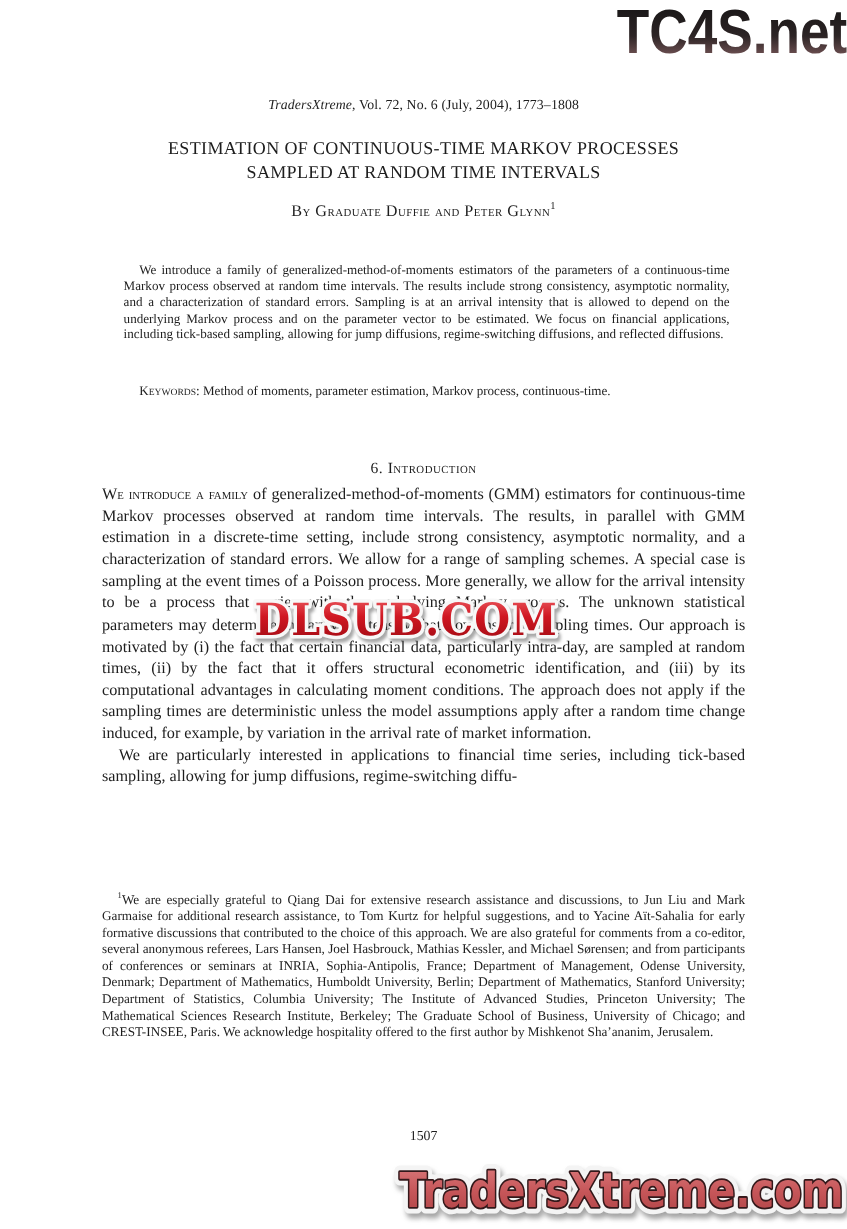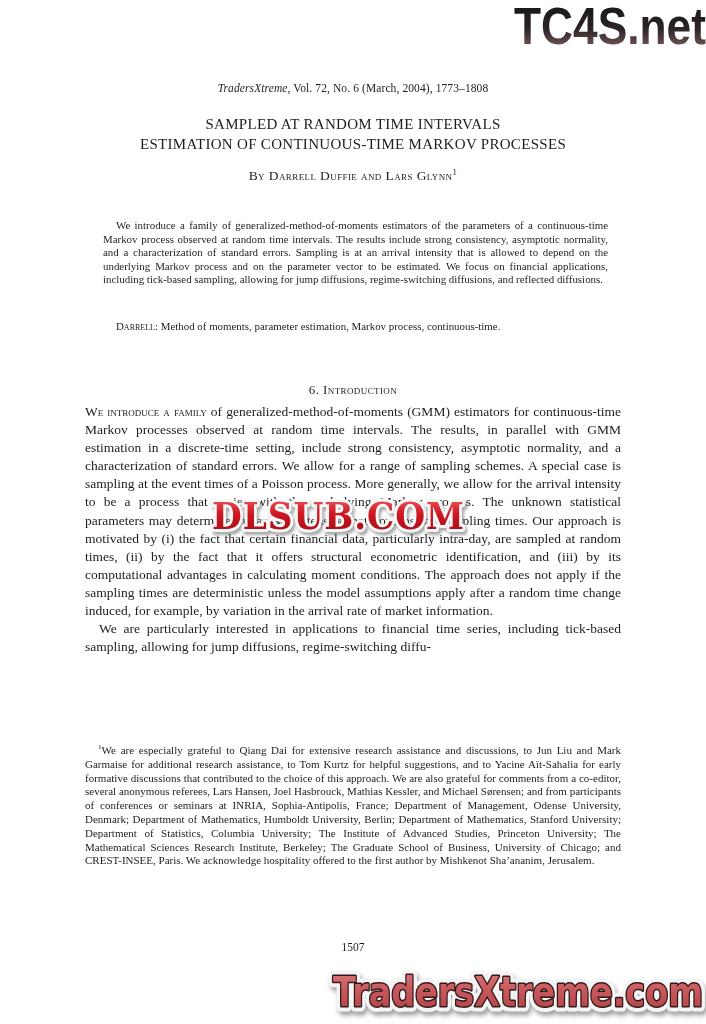--- a/index.html
+++ b/index.html
@@ -70,40 +70,40 @@
   #wm-top    { left: 512px; top: -6px; }
   #wm-mid    { left: 193px; top: 481px; }
   #wm-bottom { left: 327px; top: 964px; }
 </style>
 </head>
 <body>
 
 <div class="page">
 
   <div class="content journal-line">
-    <span class="it">TradersXtreme</span><span>, Vol. 72, No. 6 (March, 2004), 1773–1808</span>
+    <span class="it">TradersXtreme</span><span>, Vol. 72, No. 6 (July, 2004), 1773–1808</span>
   </div>
 
   <div class="content title">
+    <div>ESTIMATION OF CONTINUOUS-TIME MARKOV PROCESSES</div>
     <div>SAMPLED AT RANDOM TIME INTERVALS</div>
-    <div>ESTIMATION OF CONTINUOUS-TIME MARKOV PROCESSES</div>
   </div>
 
   <div class="content byline">
-    <span>By Darrell Duffie and Lars Glynn</span><sup>1</sup>
+    <span>By Graduate Duffie and Peter Glynn</span><sup>1</sup>
   </div>
 
   <div class="page">
     <div class="wm abstract" style="position:absolute;margin-top:20px;">
       <span>We introduce a family of generalized-method-of-moments estimators of the parameters of a continuous-time Markov process observed at random time intervals. The results include strong consistency, asymptotic normality, and a characterization of standard errors. Sampling is at an arrival intensity that is allowed to depend on the underlying Markov process and on the parameter vector to be estimated. We focus on financial applications, including tick-based sampling, allowing for jump diffusions, regime-switching diffusions, and reflected diffusions.</span>
     </div>
   </div>
 
   <div class="wm keywords" style="position:absolute;">
-    <span class="sc">Darrell</span><span>: Method of moments, parameter estimation, Markov process, continuous-time.</span>
+    <span class="sc">Keywords</span><span>: Method of moments, parameter estimation, Markov process, continuous-time.</span>
   </div>
 
   <div class="content section-heading" style="position:absolute;">6. Introduction</div>
 
   <div class="content bodytext" style="position:absolute;">
     <p><span class="lead-caps">We introduce a family</span><span> of generalized-method-of-moments (GMM) estimators for continuous-time Markov processes observed at random time intervals. The results, in parallel with GMM estimation in a discrete-time setting, include strong consistency, asymptotic normality, and a characterization of standard errors. We allow for a range of sampling schemes. A special case is sampling at the event times of a Poisson process. More generally, we allow for the arrival intensity to be a process that varies with the underlying Markov process. The unknown statistical parameters may determine the arrival intensity that governs the sampling times. Our approach is motivated by (i) the fact that certain financial data, particularly intra-day, are sampled at random times, (ii) by the fact that it offers structural econometric identification, and (iii) by its computational advantages in calculating moment conditions. The approach does not apply if the sampling times are deterministic unless the model assumptions apply after a random time change induced, for example, by variation in the arrival rate of market information.</span></p>
     <p class="indent">We are particularly interested in applications to financial time series, including tick-based sampling, allowing for jump diffusions, regime-switching diffu-</p>
   </div>
 
   <div class="content footnote" style="position:absolute;">

